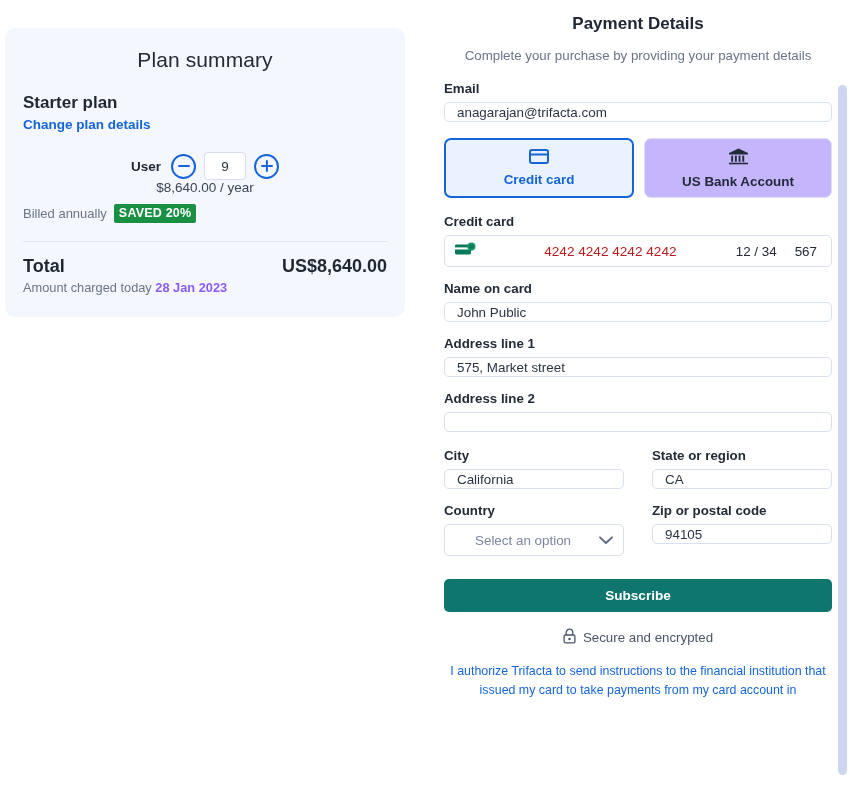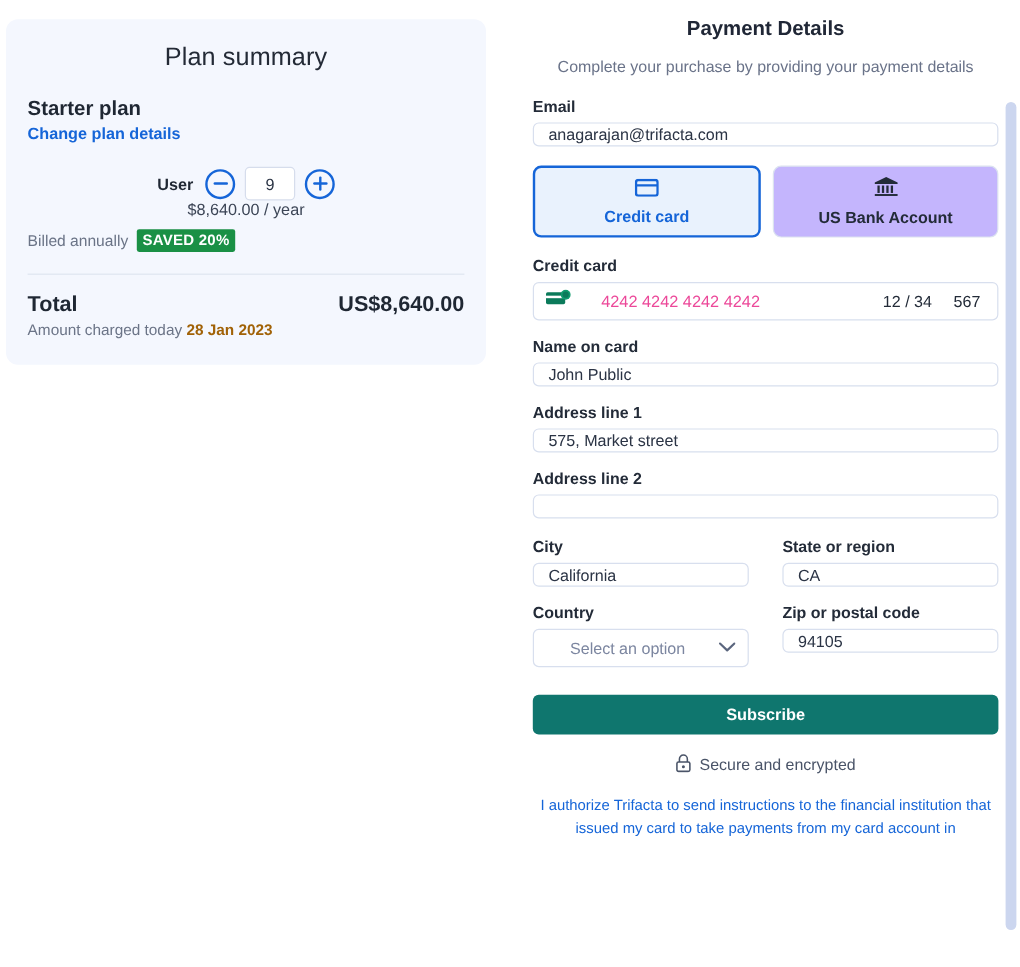--- a/index.html
+++ b/index.html
@@ -16,21 +16,21 @@
   .page {
     position: relative;
     width: 850px;
     height: 806px;
   }
 
   
   .summary-card {
     position: absolute;
     left: 5px;
-    top: 16px;
+    top: 28px;
     width: 400px;
     background: #f4f7fe;
     border-radius: 10px;
     padding: 20px 18px 22px 18px;
   }
 
   .summary-title {
     text-align: center;
     font-size: 21px;
     font-weight: 400;
@@ -163,21 +163,21 @@
   .total-value {
     font-size: 18px;
     font-weight: bold;
     color: #1f2733;
   }
   .charged-row {
     margin-top: 3px;
     font-size: 12.8px;
     color: #6b7487;
   }
-  .charged-row b { color: #a16207; }
+  .charged-row b { color: #8b5cf6; }
 
   
   .pay-panel {
     position: absolute;
     left: 430px;
     top: 0;
     width: 420px;
     height: 806px;
     padding: 6px 18px 0 14px;
   }
@@ -257,23 +257,24 @@
     height: 32px;
     border: 1px solid #d8dfee;
     border-radius: 5px;
     background: #ffffff;
     display: flex;
     align-items: center;
     padding: 0 10px;
   }
   .cc-number {
     font-size: 13.6px;
-    color: #ec4899;
-    margin-left: 24px;
+    color: #b91c1c;
+    margin-left: 8px;
     flex: 1;
+    text-align: center;
   }
   .cc-exp {
     font-size: 13.4px;
     color: #232b38;
     margin-right: 18px;
   }
   .cc-cvc {
     font-size: 13.4px;
     color: #232b38;
     margin-right: 4px;

